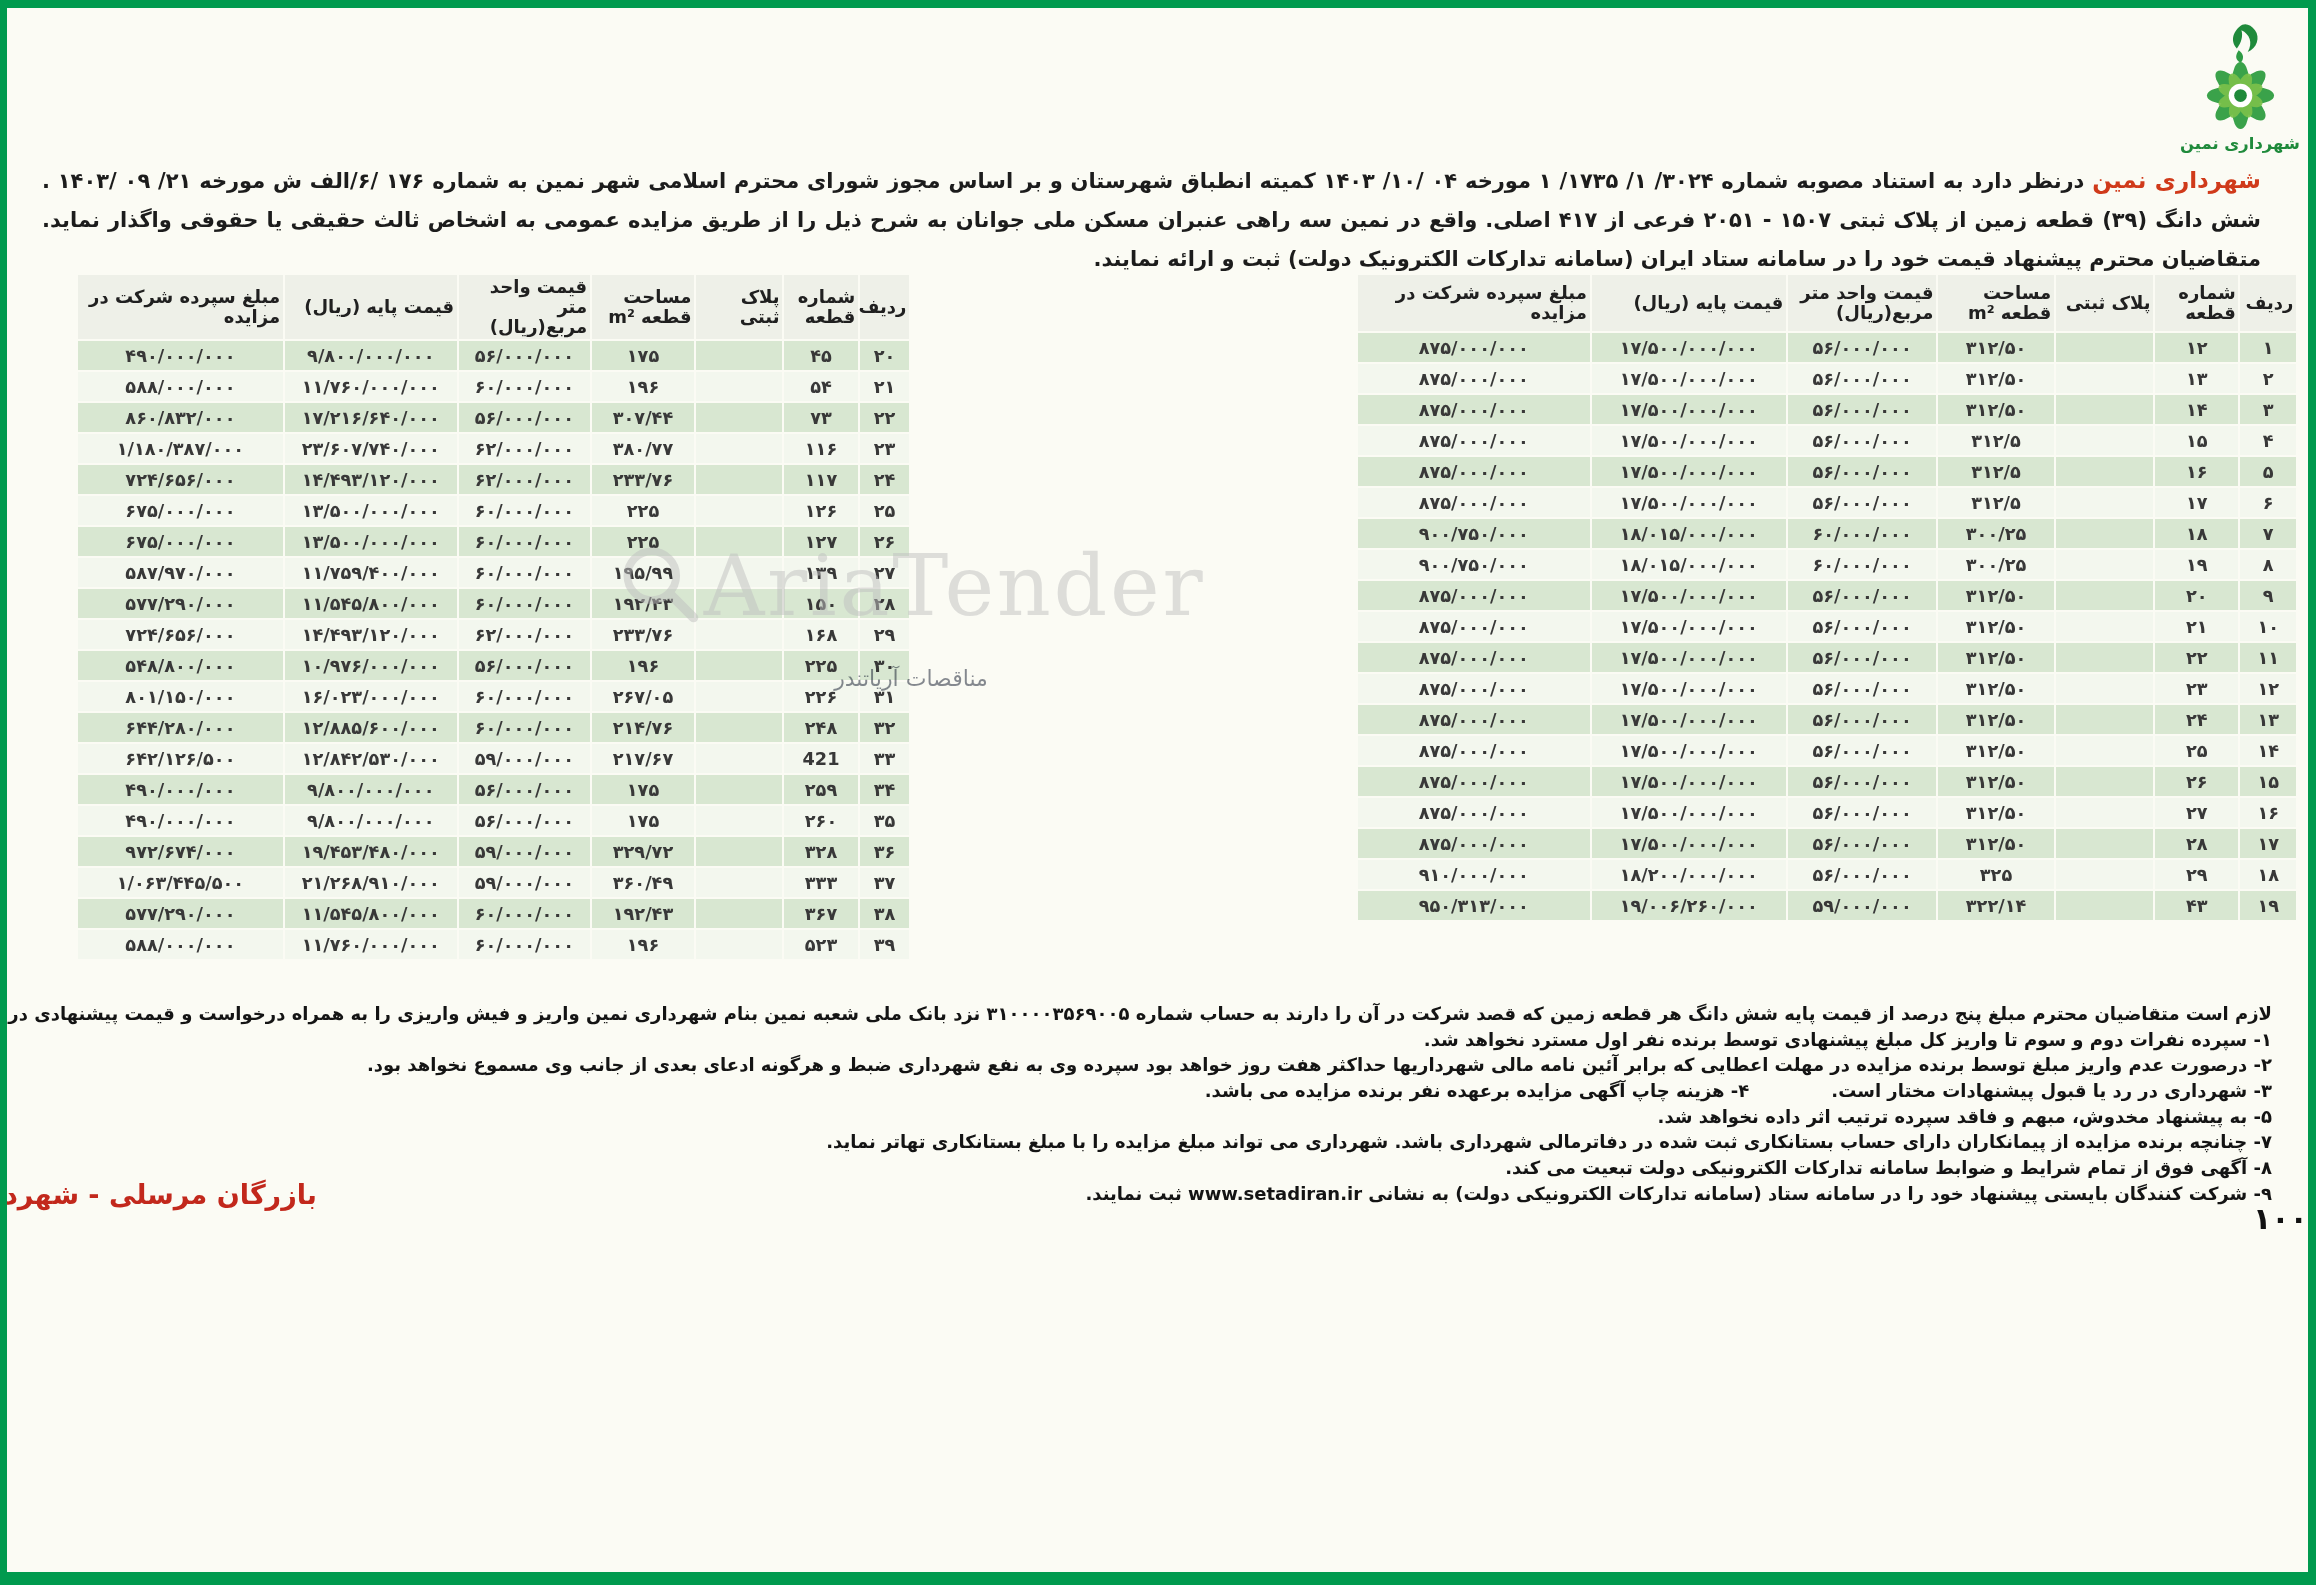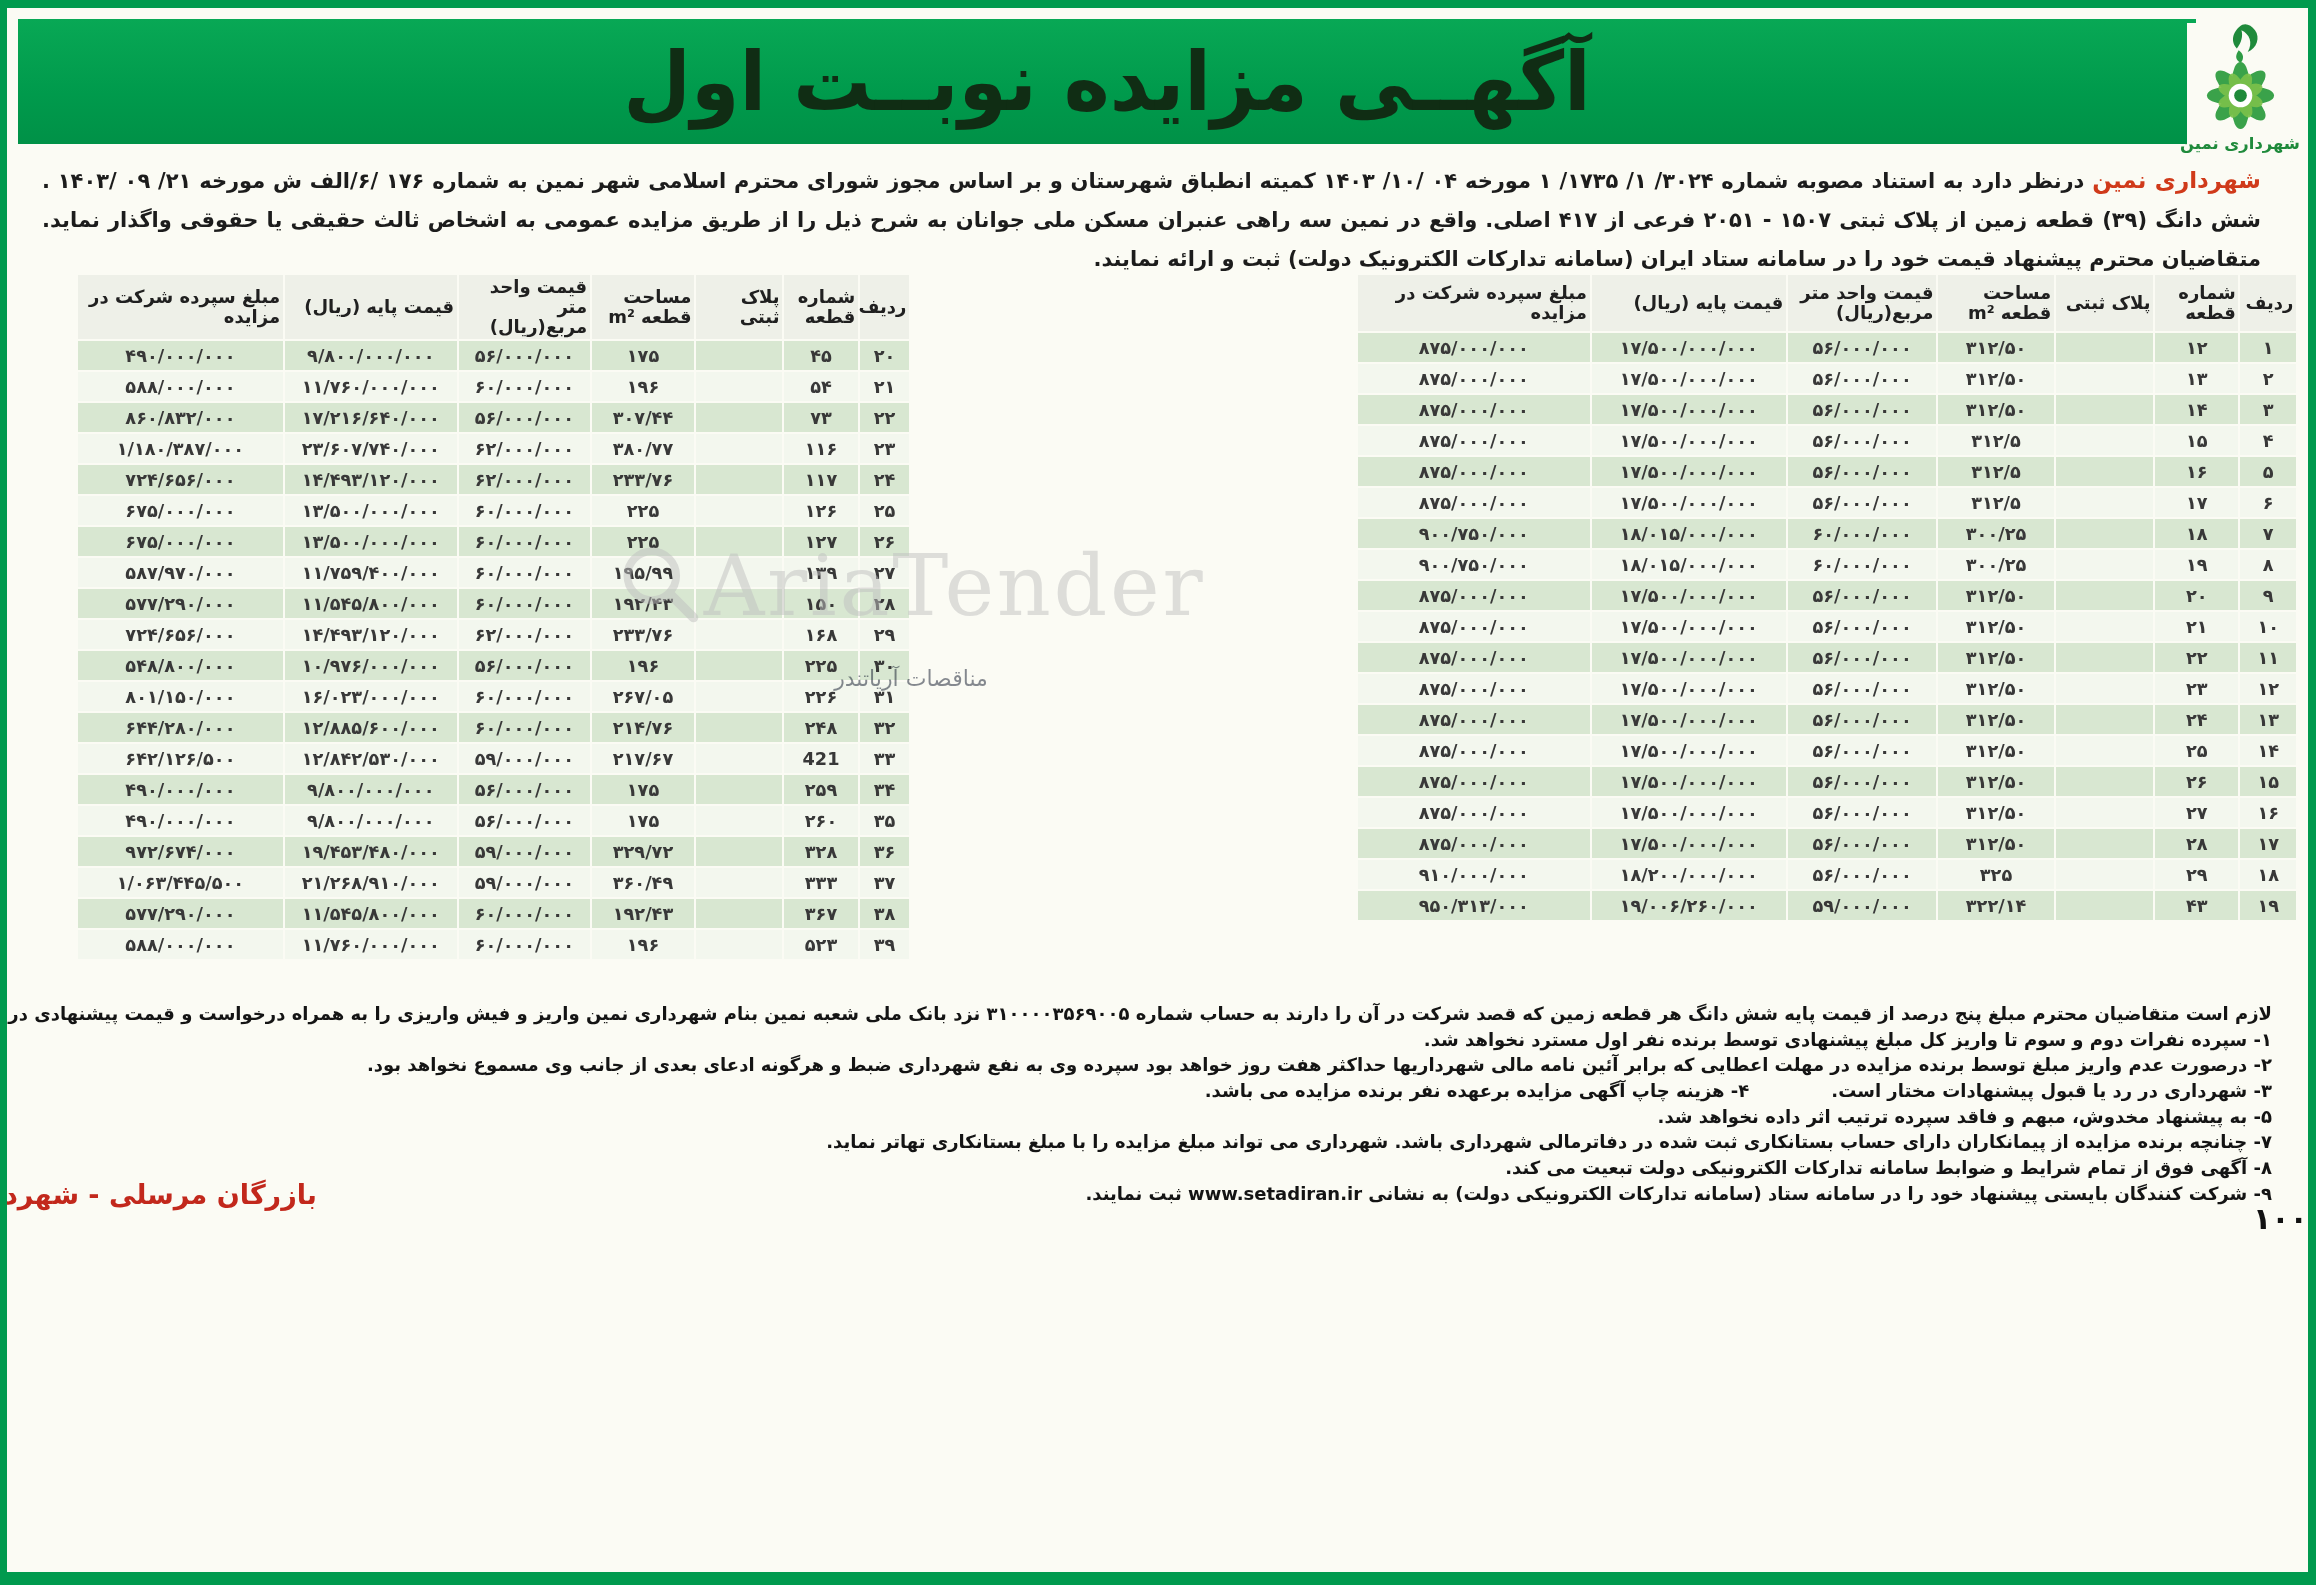--- a/index.html
+++ b/index.html
@@ -97,23 +97,20 @@
   }
   .wm-row { display: flex; align-items: center; justify-content: center; }
   .wm-text { font-family: "DejaVu Serif", serif; font-size: 84px; letter-spacing: 2.7px; color: #c0c0c0; }
   .wm-sub { margin-top: 31px; font-size: 22px; letter-spacing: 12.7px; color: #0f172a; direction: rtl; }
 </style>
 </head>
 <body>
 
 <div class="page">
 
-  <div class="band">
-    <div class="title">آگهــی مزایده نوبــت اول</div>
-  </div>
 
   <div class="logo-box">
     <span>
       <svg width="95" height="107" viewBox="0 0 104 118" aria-hidden="true">
 
         <path d="M54 2 C44 8 40 20 48 28 C53 22 55 14 53 8 C62 12 66 22 60 32 C70 28 74 16 68 8 C64 2 58 0 54 2 Z" fill="#1f8a3b"></path>
         <path d="M50 30 C46 36 46 40 52 44 C56 40 56 34 50 30 Z" fill="#2e9b44"></path>
 
         <g fill="#3aa24a">
           <ellipse cx="52" cy="62" rx="9" ry="19"></ellipse>

